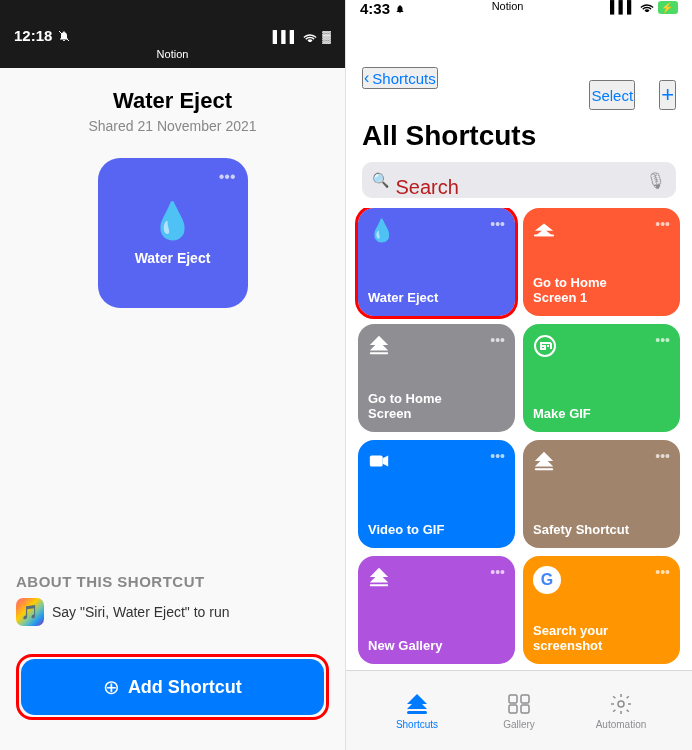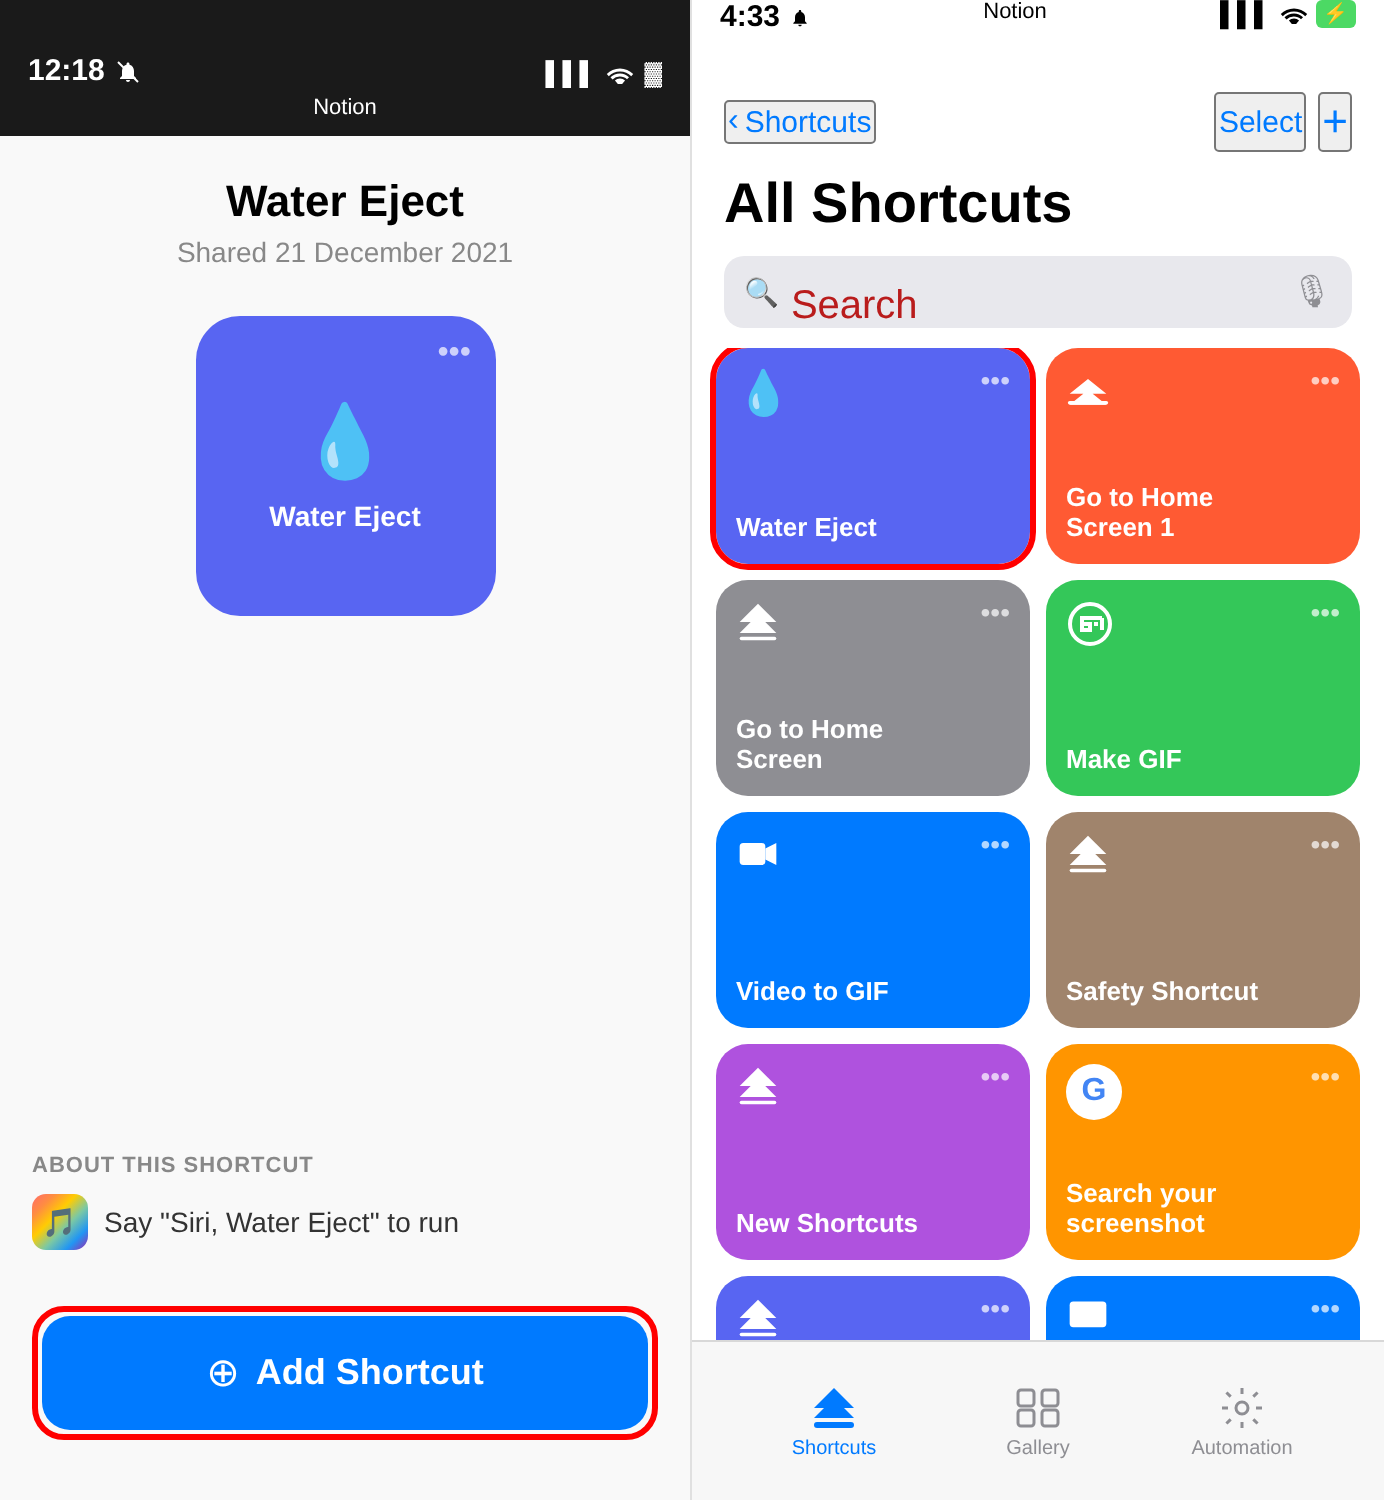--- a/index.html
+++ b/index.html
@@ -110,21 +110,21 @@
     }
 
     .spacer { flex: 1; }
 
     .about-section {
       width: 100%;
       padding: 0 16px 16px;
       background: #f9f9f9;
     }
     .about-title {
-      font-size: 11px;
+      font-size: 15px;
       font-weight: 600;
       color: #888;
       margin-bottom: 8px;
       text-transform: uppercase;
       letter-spacing: 0.5px;
     }
     .about-row {
       display: flex;
       align-items: center;
       gap: 8px;
@@ -199,21 +199,21 @@
     }
 
     .right-nav {
       display: flex;
       align-items: center;
       justify-content: space-between;
       padding: 2px 16px 8px;
     }
     .back-btn { color: #007aff; font-size: 15px; display: flex; align-items: center; gap: 3px; }
     .back-chevron { font-size: 16px; }
-    .right-nav-actions { display: flex; gap: 6px; }
+    .right-nav-actions { display: flex; gap: 24px; margin-top: 34px; }
     .select-btn { color: #007aff; font-size: 15px; }
     .plus-btn { color: #007aff; font-size: 22px; font-weight: 300; }
 
     .page-title {
       font-size: 28px;
       font-weight: 700;
       color: #000;
       padding: 2px 16px 10px;
     }
 
@@ -329,21 +329,21 @@
     </div>
   </div>
 
   <div style="background:#1a1a1a; text-align:center; padding-bottom:6px;">
     <span style="color:#fff; font-size:11px;">Notion</span>
   </div>
 
 
   <div class="left-content">
     <h1 class="shortcut-title">Water Eject</h1>
-    <p class="shortcut-subtitle">Shared 21 December 2021</p>
+    <p class="shortcut-subtitle">Shared 21 November 2021</p>
 
     <div class="shortcut-card-large">
       <span class="water-drop">💧</span>
       <span class="card-dots">•••</span>
       <span class="card-label">Water Eject</span>
     </div>
 
     <div class="spacer"></div>
   </div>
 
@@ -461,21 +461,21 @@
       <span class="tile-label">Safety Shortcut</span>
     </div>
 
     <div class="shortcut-tile tile-newshortcut">
       <svg class="tile-icon" width="22" height="22" viewBox="0 0 24 24" fill="white">
         <polygon points="12,2 2,12 22,12"></polygon>
         <polygon points="12,8 2,18 22,18"></polygon>
         <rect x="2" y="20" width="20" height="2" fill="white" rx="1"></rect>
       </svg>
       <span class="tile-dots">•••</span>
-      <span class="tile-label">New Shortcuts</span>
+      <span class="tile-label">New Gallery</span>
     </div>
 
     <div class="shortcut-tile tile-screenshot">
       <div style="width:28px;height:28px;background:white;border-radius:50%;display:flex;align-items:center;justify-content:center;">
         <span style="font-size:16px;font-weight:700;color:#4285f4;">G</span>
       </div>
       <span class="tile-dots">•••</span>
       <span class="tile-label">Search your<br>screenshot</span>
     </div>
 

